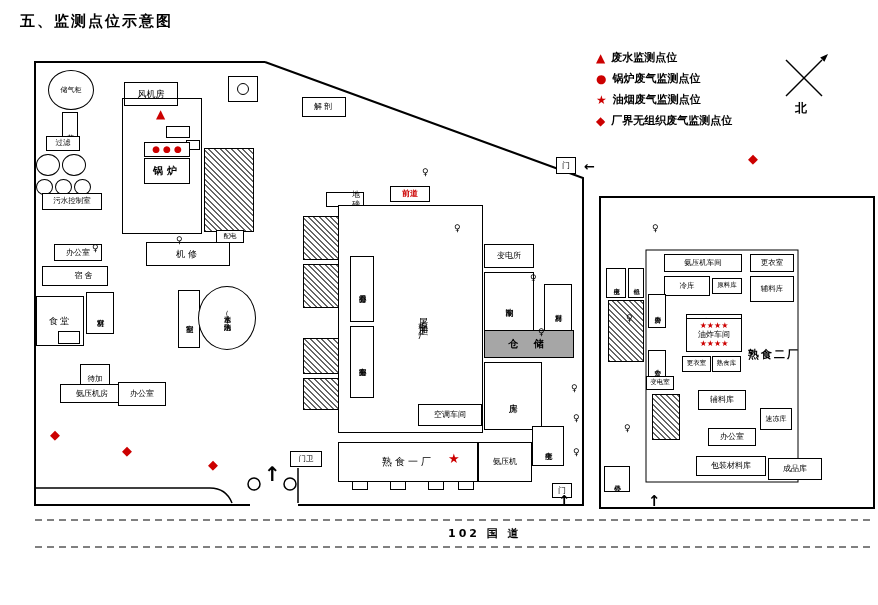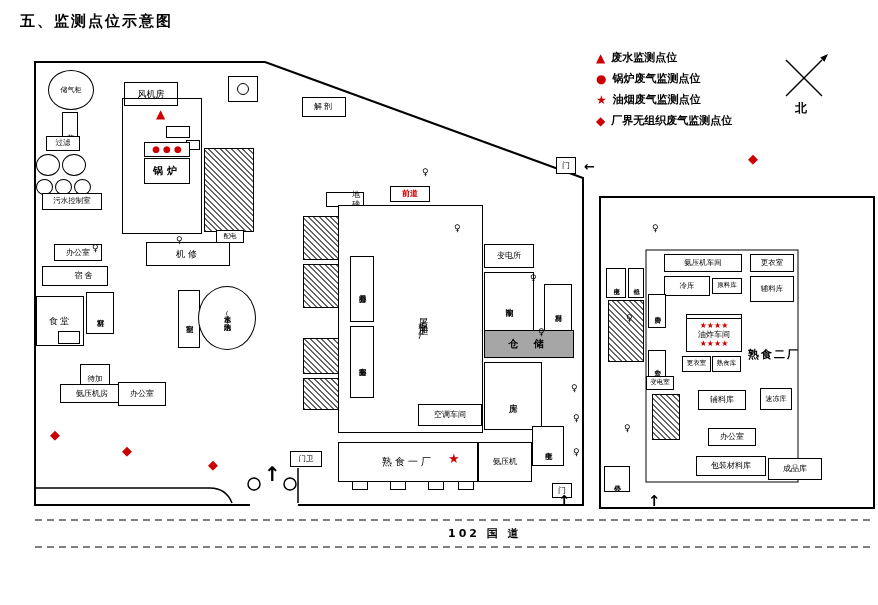--- a/index.html
+++ b/index.html
@@ -178,21 +178,21 @@
     <span class="legend-sym" style="font-size:8px;">★★★★</span>
   </div>
 
   <div class="b vt f6" style="left:648px;top:350px;width:18px;height:28px;">办公室</div>
   <div class="b f6" style="left:682px;top:356px;width:29px;height:16px;">更衣室</div>
   <div class="b f6" style="left:712px;top:356px;width:29px;height:16px;">熟食库</div>
   <div class="b nb bold" style="left:744px;top:346px;width:60px;height:18px;font-size:11px;letter-spacing:2px;">熟食二厂</div>
 
   <div class="b f6" style="left:646px;top:376px;width:28px;height:14px;">变电室</div>
   <div class="b" style="left:698px;top:390px;width:48px;height:20px;">辅料库</div>
-  <div class="b f7" style="left:760px;top:388px;width:32px;height:22px;text-align:center;">速冻库</div>
+  <div class="b f7" style="left:760px;top:408px;width:32px;height:22px;text-align:center;">速冻库</div>
   <div class="b" style="left:708px;top:428px;width:48px;height:18px;">办公室</div>
   <div class="b" style="left:696px;top:456px;width:70px;height:20px;">包装材料库</div>
   <div class="b" style="left:768px;top:458px;width:54px;height:22px;">成品库</div>
   <div class="b vt f7" style="left:604px;top:466px;width:26px;height:26px;">办公楼</div>
 
   <div class="marker" style="left:748px;top:152px;font-size:13px;">◆</div>
   <div class="marker" style="left:50px;top:428px;font-size:13px;">◆</div>
   <div class="marker" style="left:122px;top:444px;font-size:13px;">◆</div>
   <div class="marker" style="left:208px;top:458px;font-size:13px;">◆</div>
 

